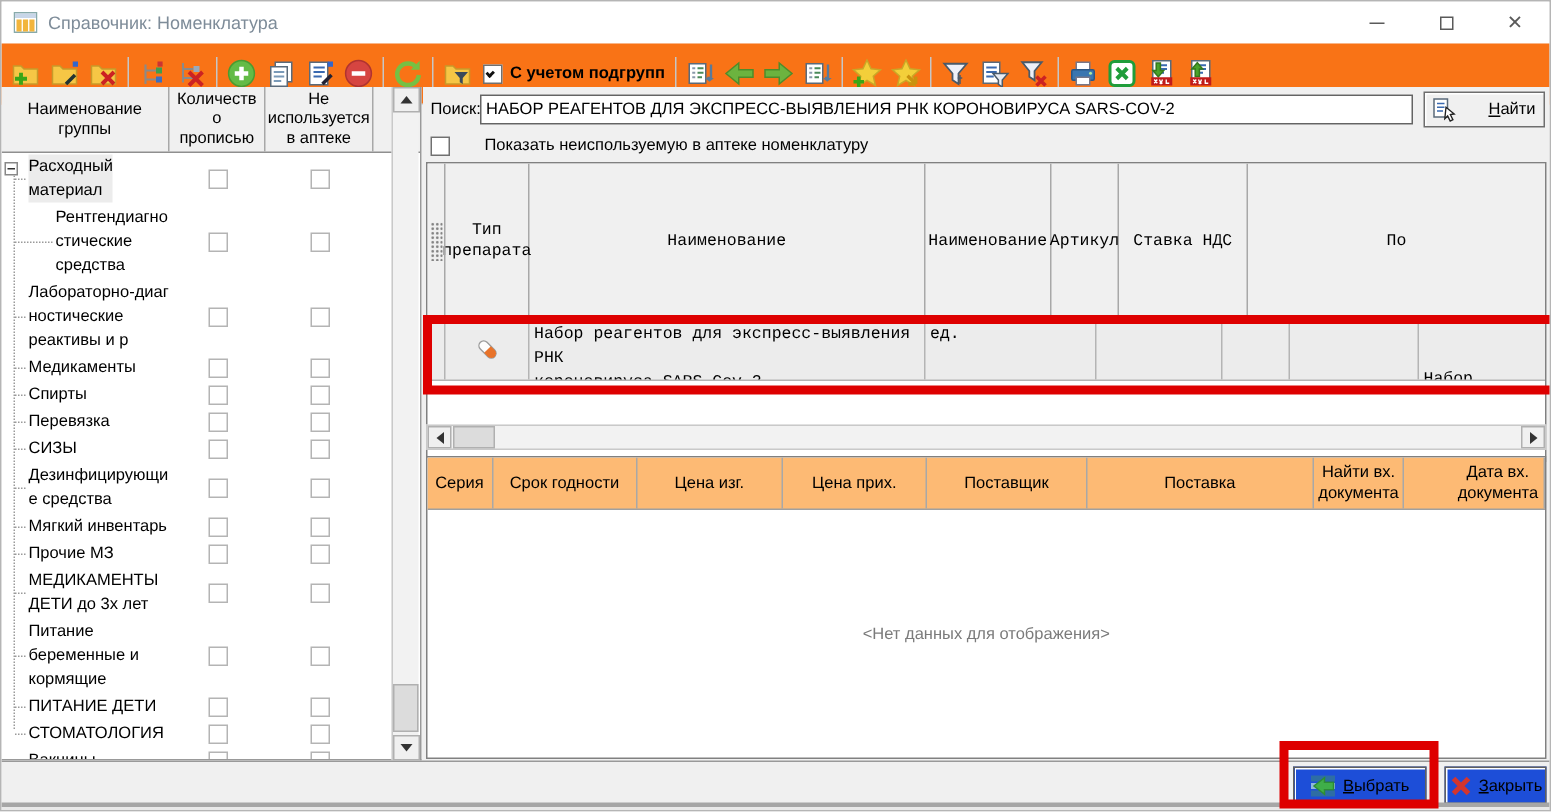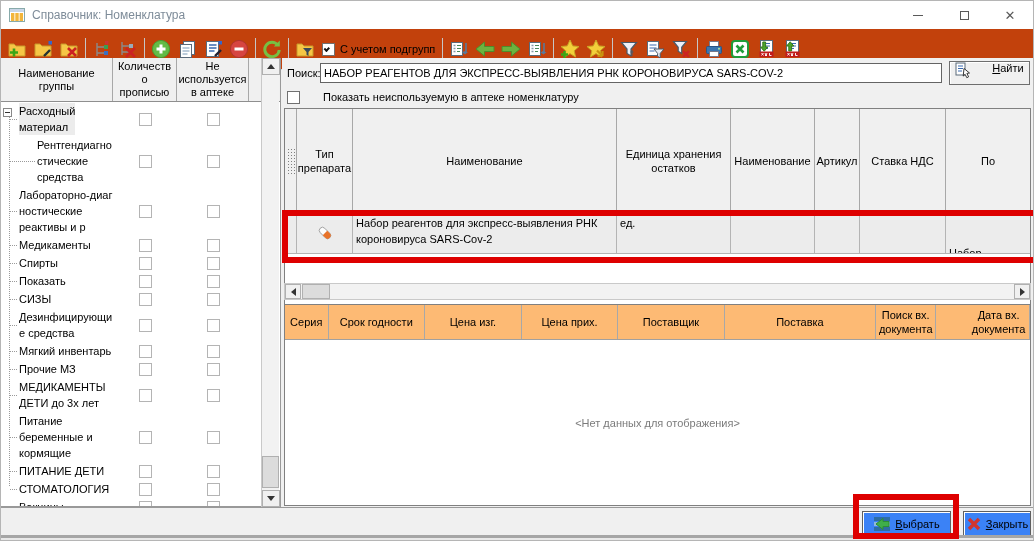--- a/index.html
+++ b/index.html
@@ -11,21 +11,21 @@
   .titlebar { position:absolute; left:0; top:0; width:100%; height:28px; background:#fff; display:flex; align-items:center; }
   .title-icon { margin-left:8px; width:16px; height:16px; }
   .title-text { margin-left:7px; font-size:12px; color:#7e8c99; }
   .win-controls { position:absolute; right:0; top:0; height:28px; display:flex; }
   .wc { width:46px; height:28px; display:flex; align-items:center; justify-content:center; }
   .wc-min i { display:block; width:10px; height:1px; background:#5a5a5a; }
   .wc-max i { display:block; width:9px; height:9px; border:1px solid #5a5a5a; }
   .wc-close { font-size:13px; color:#5a5a5a; font-weight:400; }
 
   
-  .toolbar { position:absolute; left:0; top:28px; width:100%; height:41px; background:#c2410c; border-bottom:1px solid #d9d9d9; display:flex; align-items:center; padding-left:3px; }
+  .toolbar { position:absolute; left:0; top:28px; width:100%; height:41px; background:#f97316; border-bottom:1px solid #d9d9d9; display:flex; align-items:center; padding-left:3px;font-weight:bold; }
   .tbtn { width:26px; height:26px; display:flex; align-items:center; justify-content:center; }
   .tsep { width:1px; height:22px; background:#c6c6c6; margin:0 3px; }
   .tb-check { display:flex; align-items:center; margin:0 4px; }
   .cb { display:inline-block; width:13px; height:13px; background:#fff; border:1px solid #707070; position:relative; }
   .cb.checked::after { content:""; position:absolute; left:2px; top:5px; width:3px; height:2px; border-left:2px solid #111; border-bottom:2px solid #111; transform:rotate(-45deg) translate(1px,-2px); }
   .tb-check .label { margin-left:5px; }
 
   
   .left-panel { position:absolute; left:0; top:57px; width:280px; height:449px; background:#fff; border-right:1px solid #999; border-bottom:1px solid #999; overflow:hidden; }
   .tree-head { display:flex; height:44px; background:#f0f0f0; border-bottom:1px solid #8f8f8f; }
@@ -54,27 +54,27 @@
   .tri-down { width:0; height:0; border-left:4px solid transparent; border-right:4px solid transparent; border-top:5px solid #333; }
   .tri-left { width:0; height:0; border-top:4px solid transparent; border-bottom:4px solid transparent; border-right:5px solid #333; }
   .tri-right { width:0; height:0; border-top:4px solid transparent; border-bottom:4px solid transparent; border-left:5px solid #333; }
   .v-thumb { position:absolute; left:0; top:398px; width:17px; height:32px; background:#dcdcdc; border:1px solid #b0b0b0; }
 
   
   .main-panel { position:absolute; left:281px; top:57px; width:753px; height:449px; background:#f0f0f0; }
   .search-row { position:absolute; left:0; top:3px; width:100%; height:24px; }
   .search-label { position:absolute; left:5px; top:6px; }
   .search-input { position:absolute; left:38px; top:2px; width:622px; height:20px; border:1px solid #646464; font-family:"Liberation Sans",sans-serif; font-size:11px; padding:0 3px; background:#fff; }
-  .find-btn { position:absolute; left:667px; top:0px; width:81px; height:24px; background:#f0f0f0; border:1px solid #6e6e6e; box-shadow:inset 1px 1px 0 #fff; display:flex; justify-content:center; gap:20px; font-size:11px; }
+  .find-btn { position:absolute; left:667px; top:0px; width:81px; height:24px; background:#f0f0f0; border:1px solid #6e6e6e; box-shadow:inset 1px 1px 0 #fff; display:flex; align-items:center; justify-content:center; gap:20px; font-size:11px; }
   .unused-row { position:absolute; left:0; top:31px; height:16px; display:flex; align-items:center; }
   .unused-row .cb { margin-left:5px; }
   .unused-row .label { margin-left:6px;padding-left:17px; }
 
   
-  .cat-table { position:absolute; left:2px; top:50px; width:747px; height:200px; background:#fff; border:1px solid #808080; overflow:hidden; }
+  .cat-table { position:absolute; left:2px; top:50px; width:747px; height:200px; background:#fff; border:1px solid #808080; overflow:hidden;font-family:Liberation Mono, monospace; }
   .cat-head { display:flex; height:104px; background:#f0f0f0; border-bottom:1px solid #a0a0a0; }
   .ch-cell { border-right:1px solid #a8a8a8; display:flex; align-items:center; justify-content:center; text-align:center; white-space:pre-line; line-height:14px; }
   .ch-ind { width:12px; position:relative; }
   .ch-ind i { position:absolute; left:2px; top:39px; width:8px; height:26px; background-image:radial-gradient(#808080 0.8px, transparent 0.9px); background-size:3px 3px; }
   .ch-type { width:56px; } .ch-name { width:264px; } .ch-unit { width:114px; }
   .ch-manu { width:84px; } .ch-art { width:45px; } .ch-vat { width:86px; }
   .ch-last { flex:1; border-right:none; }
   .cat-row { display:flex; height:41px; background:#ececec; border-bottom:1px solid #b4b4b4; }
   .cr-cell { border-right:1px solid #b4b4b4; padding:2px 3px; line-height:16px; white-space:pre-line; overflow:hidden; }
   .cr-ind { width:12px; padding:0; } .cr-type { width:56px; display:flex; align-items:center; justify-content:center; padding:0; }
@@ -90,21 +90,21 @@
   
   .batch-table { position:absolute; left:2px; top:246px; width:747px; height:202px; background:#fff; border:1px solid #808080; overflow:hidden; }
   .bt-head { display:flex; height:35px; background:#fdba74; border-bottom:1px solid #a0a0a0; }
   .bt-cell { border-right:1px solid #a8a8a8; display:flex; align-items:center; justify-content:center; text-align:center; white-space:pre-line; line-height:14px; }
   .bt-0{width:45px;} .bt-1{width:100px;} .bt-2{width:100px;} .bt-3{width:100px;}
   .bt-4{width:110px;} .bt-5{width:157px;} .bt-6{width:62px;} .bt-7{width:64px;margin-left:32px;}
   .bt-empty { position:absolute; left:0; top:112px; width:100%; text-align:center; color:#7b7b7b; }
 
   
   .footer { position:absolute; left:0; top:506px; width:100%; height:28px; background:#f0f0f0; border-top:1px solid #999; }
-  .btn { position:absolute; top:3px; height:25px; background:#3b82f6; border:1px solid #5f5f5f; box-shadow:inset 1px 1px 0 #fff; display:flex; align-items:center; justify-content:center; gap:4px; font-size:11px; }
+  .btn { position:absolute; top:3px; height:25px; background:#1d4ed8; border:1px solid #5f5f5f; box-shadow:inset 1px 1px 0 #fff; display:flex; align-items:center; justify-content:center; gap:4px; font-size:11px; }
   .btn-select { left:861px; width:89px; }
   .btn-close { left:962px; width:68px; }
   .uf { display:inline-block; }
   .uf::first-letter { text-decoration:underline; }
   .bottom-strip1 { position:absolute; left:0; top:534px; width:100%; height:3px; background:#a6a6a6; }
   .bottom-strip2 { position:absolute; left:0; top:537px; width:100%; height:4px; background:#e9e9e9; }
 
   
   .annot { position:absolute; border:6px solid #de0000; pointer-events:none; z-index:50; }
   .annot-row { left:281px; top:209px; width:900px; height:53px; }
@@ -374,21 +374,21 @@
       <div class="tree-row">
         <div class="tr-label"><span class="lbl">Спирты</span></div>
         <div class="tr-cb c1">
             <span class="cb-empty"></span>
           </div>
         <div class="tr-cb c2">
             <span class="cb-empty"></span>
           </div>
       </div>
       <div class="tree-row">
-        <div class="tr-label"><span class="lbl">Показать</span></div>
+        <div class="tr-label"><span class="lbl">Перевязка</span></div>
         <div class="tr-cb c1">
             <span class="cb-empty"></span>
           </div>
         <div class="tr-cb c2">
             <span class="cb-empty"></span>
           </div>
       </div>
       <div class="tree-row">
         <div class="tr-label"><span class="lbl">СИЗЫ</span></div>
         <div class="tr-cb c1">
@@ -505,22 +505,20 @@
       <span class="cb"></span>
       <span class="label">Показать неиспользуемую в аптеке номенклатуру</span>
     </div>
 
     <div class="cat-table">
       <div class="cat-head">
         <div class="ch-cell ch-ind"><i></i></div>
         <div class="ch-cell ch-type">Тип
 препарата</div>
         <div class="ch-cell ch-name">Наименование</div>
-        <div class="ch-cell ch-unit">Единица хранения
-остатков</div>
         <div class="ch-cell ch-manu">Наименование</div>
         <div class="ch-cell ch-art">Артикул</div>
         <div class="ch-cell ch-vat">Ставка НДС</div>
         <div class="ch-cell ch-last">По</div>
       </div>
       <div class="cat-row">
         <div class="cr-cell cr-ind"></div>
         <div class="cr-cell cr-type"><svg width="18" height="18" viewBox="0 0 20 20">
               <g transform="rotate(-45 10 10)">
                 <rect x="6.5" y="2.5" width="7" height="15" rx="3.5" fill="#fdfdfd" stroke="#9a9a9a"></rect>
@@ -549,21 +547,21 @@
     </div>
 
     <div class="batch-table">
       <div class="bt-head">
         <div class="bt-cell bt-0">Серия</div>
         <div class="bt-cell bt-1">Срок годности</div>
         <div class="bt-cell bt-2">Цена изг.</div>
         <div class="bt-cell bt-3">Цена прих.</div>
         <div class="bt-cell bt-4">Поставщик</div>
         <div class="bt-cell bt-5">Поставка</div>
-        <div class="bt-cell bt-6">Поиск вх.
+        <div class="bt-cell bt-6">Найти вх.
 документа</div>
         <div class="bt-cell bt-7">Дата вх.
 документа</div>
       </div>
       <div class="bt-empty">&lt;Нет данных для отображения&gt;</div>
     </div>
   </div>
 
   <div class="footer">
     <div class="btn btn-select">

